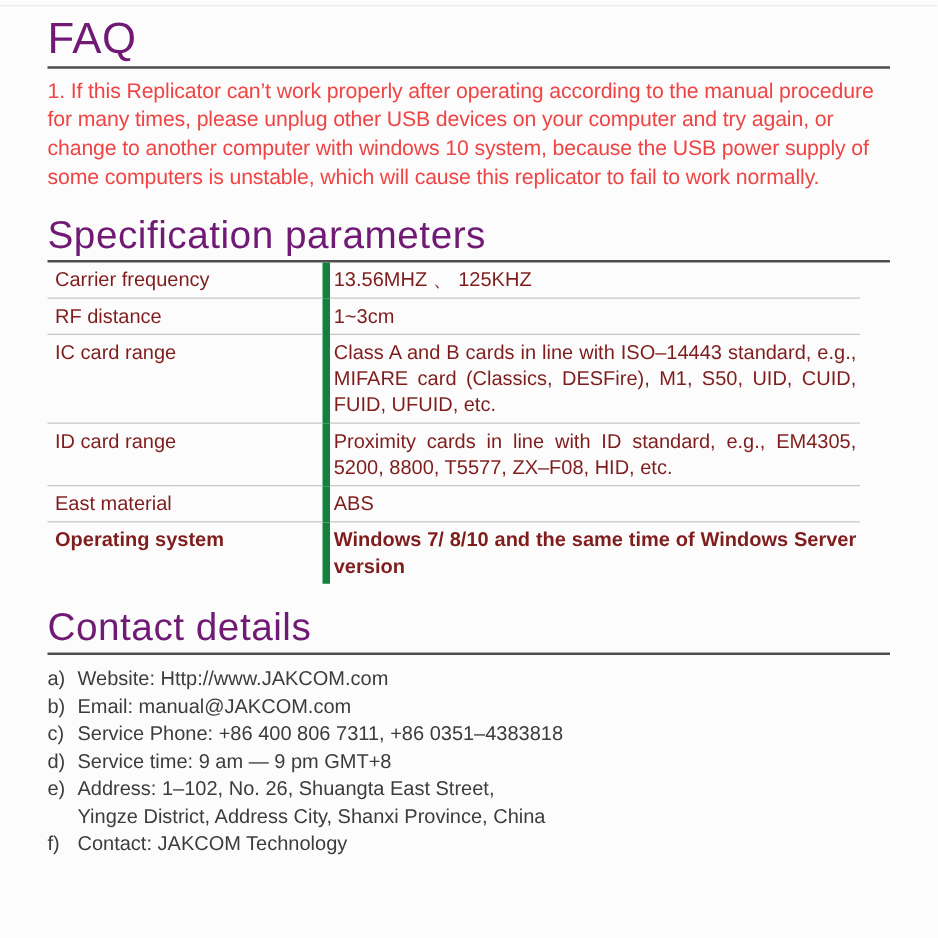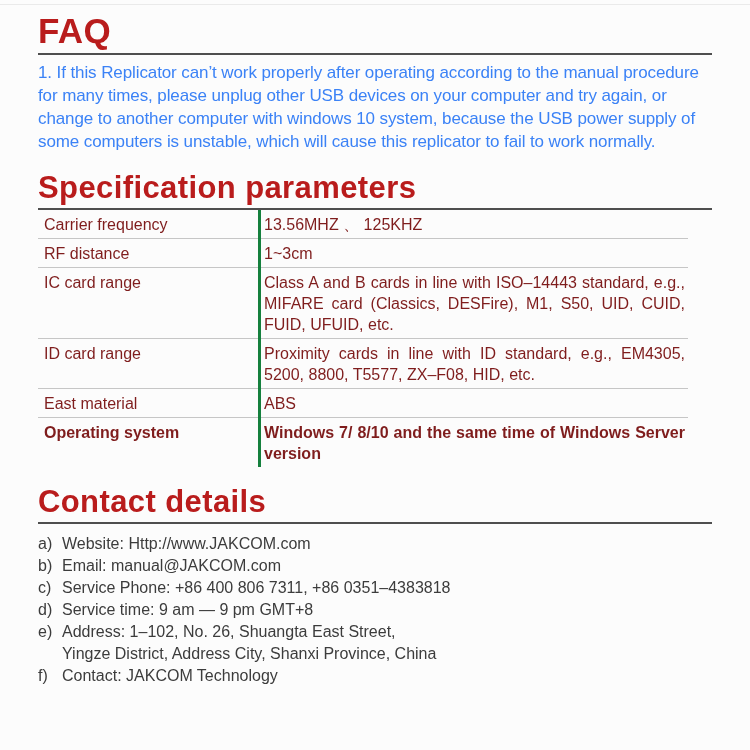--- a/index.html
+++ b/index.html
@@ -6,33 +6,33 @@
   body{
     width:750px;height:750px;
     background:#fcfcfc;
     font-family:"Liberation Sans","DejaVu Sans",sans-serif;
     color:#3c3c3c;
     position:relative;
     overflow:hidden;
   }
   .top-hairline{position:absolute;top:4px;left:0;width:750px;height:1px;background:#eaeaea;}
   .page{padding:0 38px;box-sizing:border-box;}
-  .h{font-weight:700;color:#b91c1c;margin:0;letter-spacing:.4px;}
+  .h{font-weight:400;color:#701a75;margin:0;letter-spacing:.4px;}
   .h-faq{font-size:35px;line-height:40px;padding-top:11px;}
   .h-sub{font-size:31px;line-height:36px;}
   .mt-spec{margin-top:17px;}
   .mt-contact{margin-top:17px;}
   .rule{height:0;border-bottom:2px solid #4e4e4e;margin-top:2px;}
-  .body-text{margin:6px 0 0;font-size:17px;line-height:23px;color:#3b82f6;letter-spacing:-.1px;}
+  .body-text{margin:6px 0 0;font-size:17px;line-height:23px;color:#ef4444;letter-spacing:-.1px;}
   .spec-table{width:650px;border-collapse:collapse;font-size:16px;color:#7f1d1d;table-layout:fixed;}
   .spec-table tr{border-bottom:1px solid #c6c6c6;}
   .spec-table tr:last-child{border-bottom:0;font-weight:bold;}
   .spec-table td{vertical-align:top;line-height:21px;}
   .spec-table td.c1{width:206px;padding:4px 8px 3px 6px;}
-  .spec-table td.c2{border-left:3px solid #15803d;padding:4px 3px 3px 3px;text-align:justify;}
+  .spec-table td.c2{border-left:6px solid #15803d;padding:4px 3px 3px 3px;text-align:justify;}
   .contact-list{margin-top:9px;font-size:16px;line-height:22px;color:#3c3c3c;}
   .ci{display:flex;}
   .ci-label{flex:0 0 24px;width:24px;}
   .ci-text{flex:1;}
   .ln{display:block;}
 </style>
 </head>
 <body>
 
 <div class="page">

